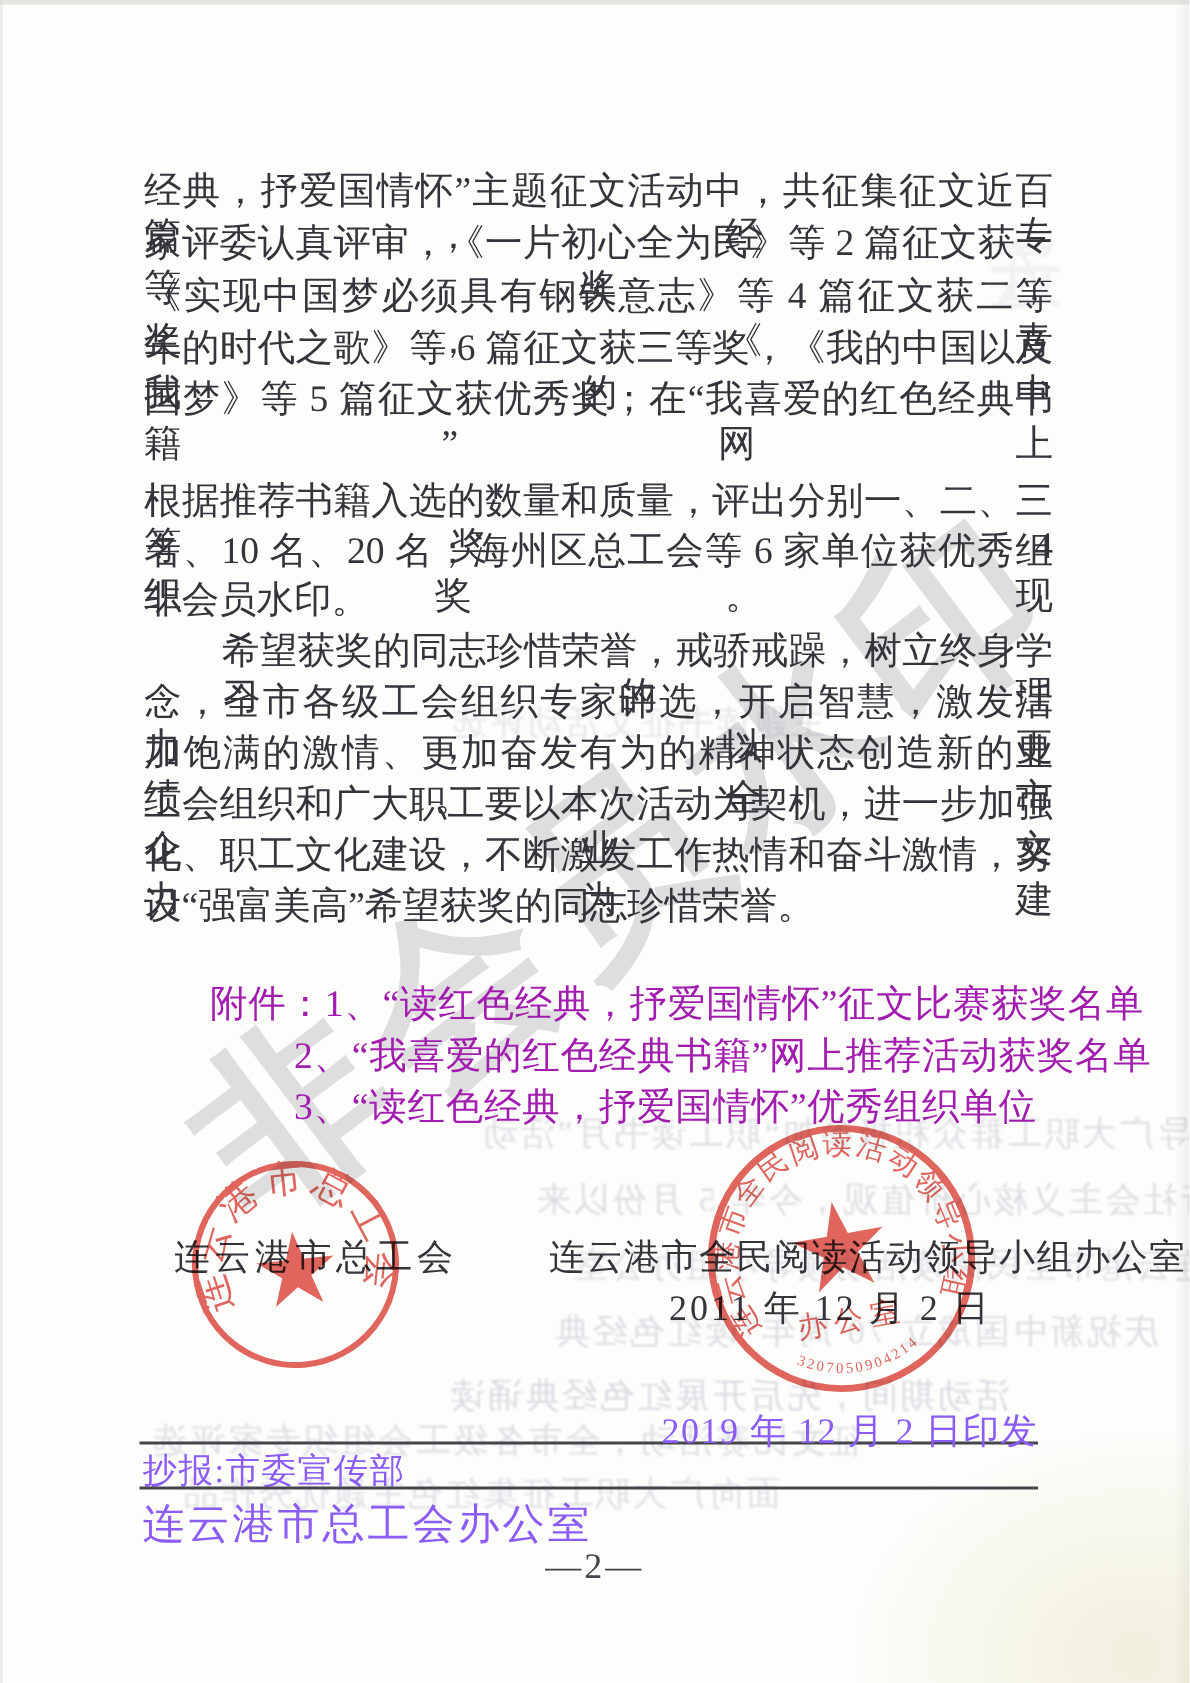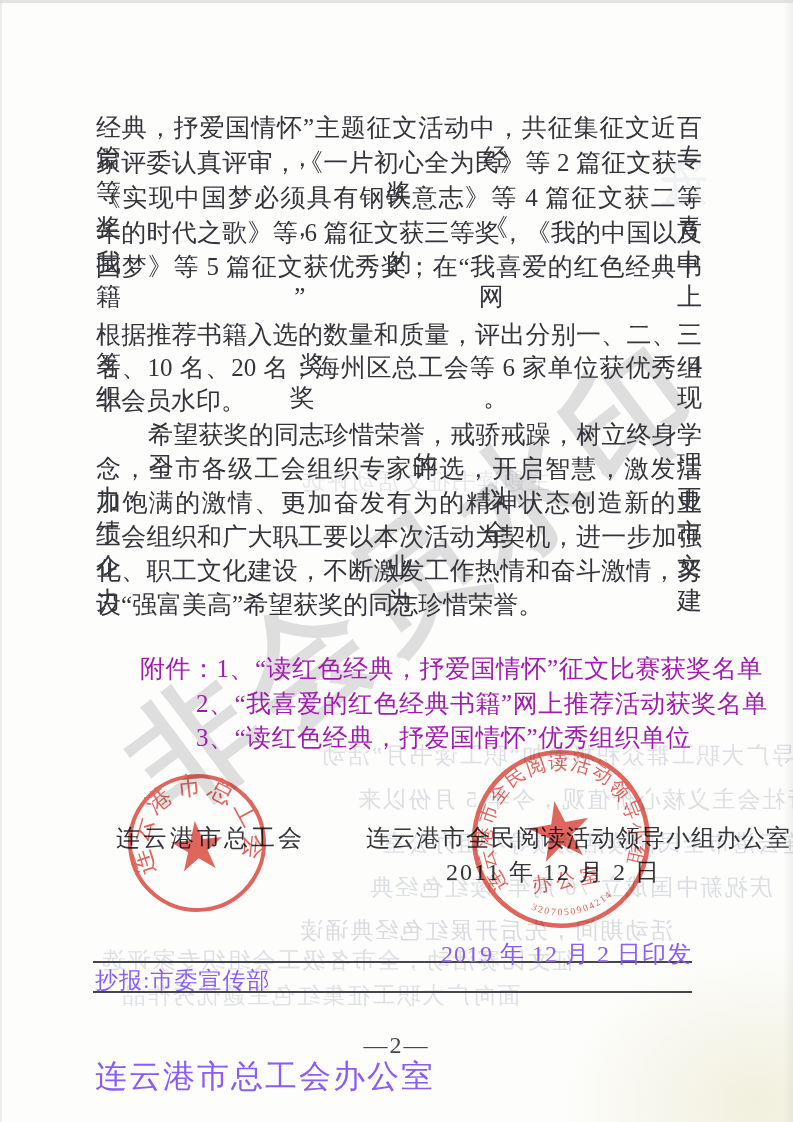--- a/index.html
+++ b/index.html
@@ -109,17 +109,17 @@
     </text>
     <text x="92" y="138" font-size="19" letter-spacing="5" text-anchor="middle">办公室</text>
     <text font-size="9.5" letter-spacing="1.8">
       <textPath href="#rserial" startOffset="50%" text-anchor="middle">3207050904214</textPath>
     </text>
   </svg>
 
   <div class="footer-rule" style="top:961px"></div>
   <div class="ft" style="left:95px;top:965px">抄报:市委宣传部</div>
   <div class="footer-rule" style="top:991px"></div>
-  <div class="ft" style="left:95px;top:1055px;font-size:32px;letter-spacing:2px">连云港市总工会办公室</div>
+  <div class="ft" style="left:95px;top:997px;font-size:28px;letter-spacing:2px">连云港市总工会办公室</div>
   <div class="ft" style="right:101px;top:938px;font-size:24px">2019 年 12 月 2 日印发</div>
   <div class="pageno">—2—</div>
 
 </div>
 
 </body></html>

